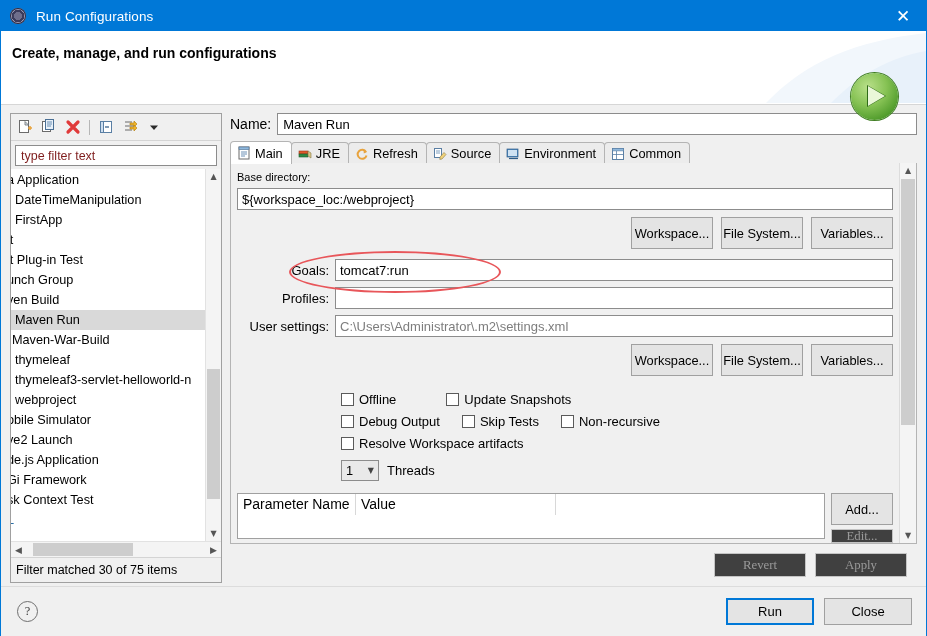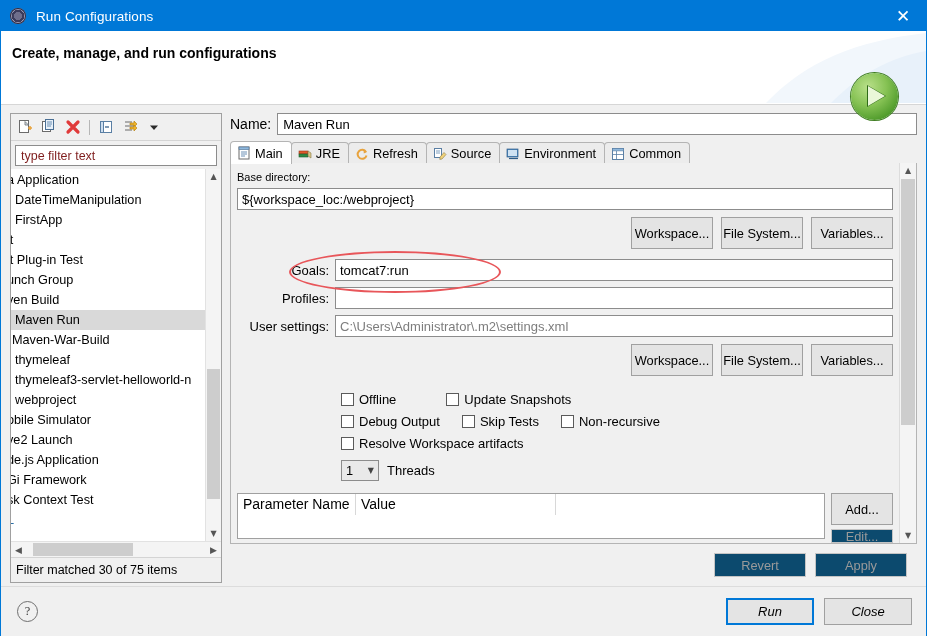--- a/index.html
+++ b/index.html
@@ -334,21 +334,21 @@
   }
   .btn {
     min-width: 82px;
     height: 32px;
     border: 1px solid #a0a0a0;
     background: #e4e4e4;
     font-size: 12.8px;
     display: flex; align-items: center; justify-content: center;
     box-sizing: border-box;
   }
-  .btn.disabled { color: #9a9a9a; background: #0c4a6e; border-color: #c4c4c4; }
+  .btn.disabled { color: #9a9a9a; background: #404040; border-color: #c4c4c4; font-family: Liberation Serif, serif; }
   .lbl-right {
     width: 92px;
     text-align: right;
     padding-right: 6px;
     font-size: 13px;
     flex: 0 0 auto;
   }
   .cb-area { padding-left: 104px; margin-top: 12px; }
   .cb-line { display: flex; align-items: center; height: 22px; }
   .cb {
@@ -432,21 +432,21 @@
   }
   .help-icon {
     width: 19px; height: 19px;
     border-radius: 50%;
     border: 1px solid #6f6f6f;
     color: #3b3b3b;
     font-size: 12.5px;
     display: flex; align-items: center; justify-content: center;
     font-family: "Liberation Serif", serif;
   }
-  .footer-btns { margin-left: auto; display: flex; gap: 10px; font-style: italic; }
+  .footer-btns { margin-left: auto; display: flex; gap: 10px; }
   .footer-btns .btn { min-width: 88px; height: 27px; font-size: 13px; }
   .btn.default {
     border: 2px solid #0078d7;
     background: #e4e4e4;
   }
 
   
   .annot-ellipse {
     position: absolute;
     left: 288px; top: 250px;

